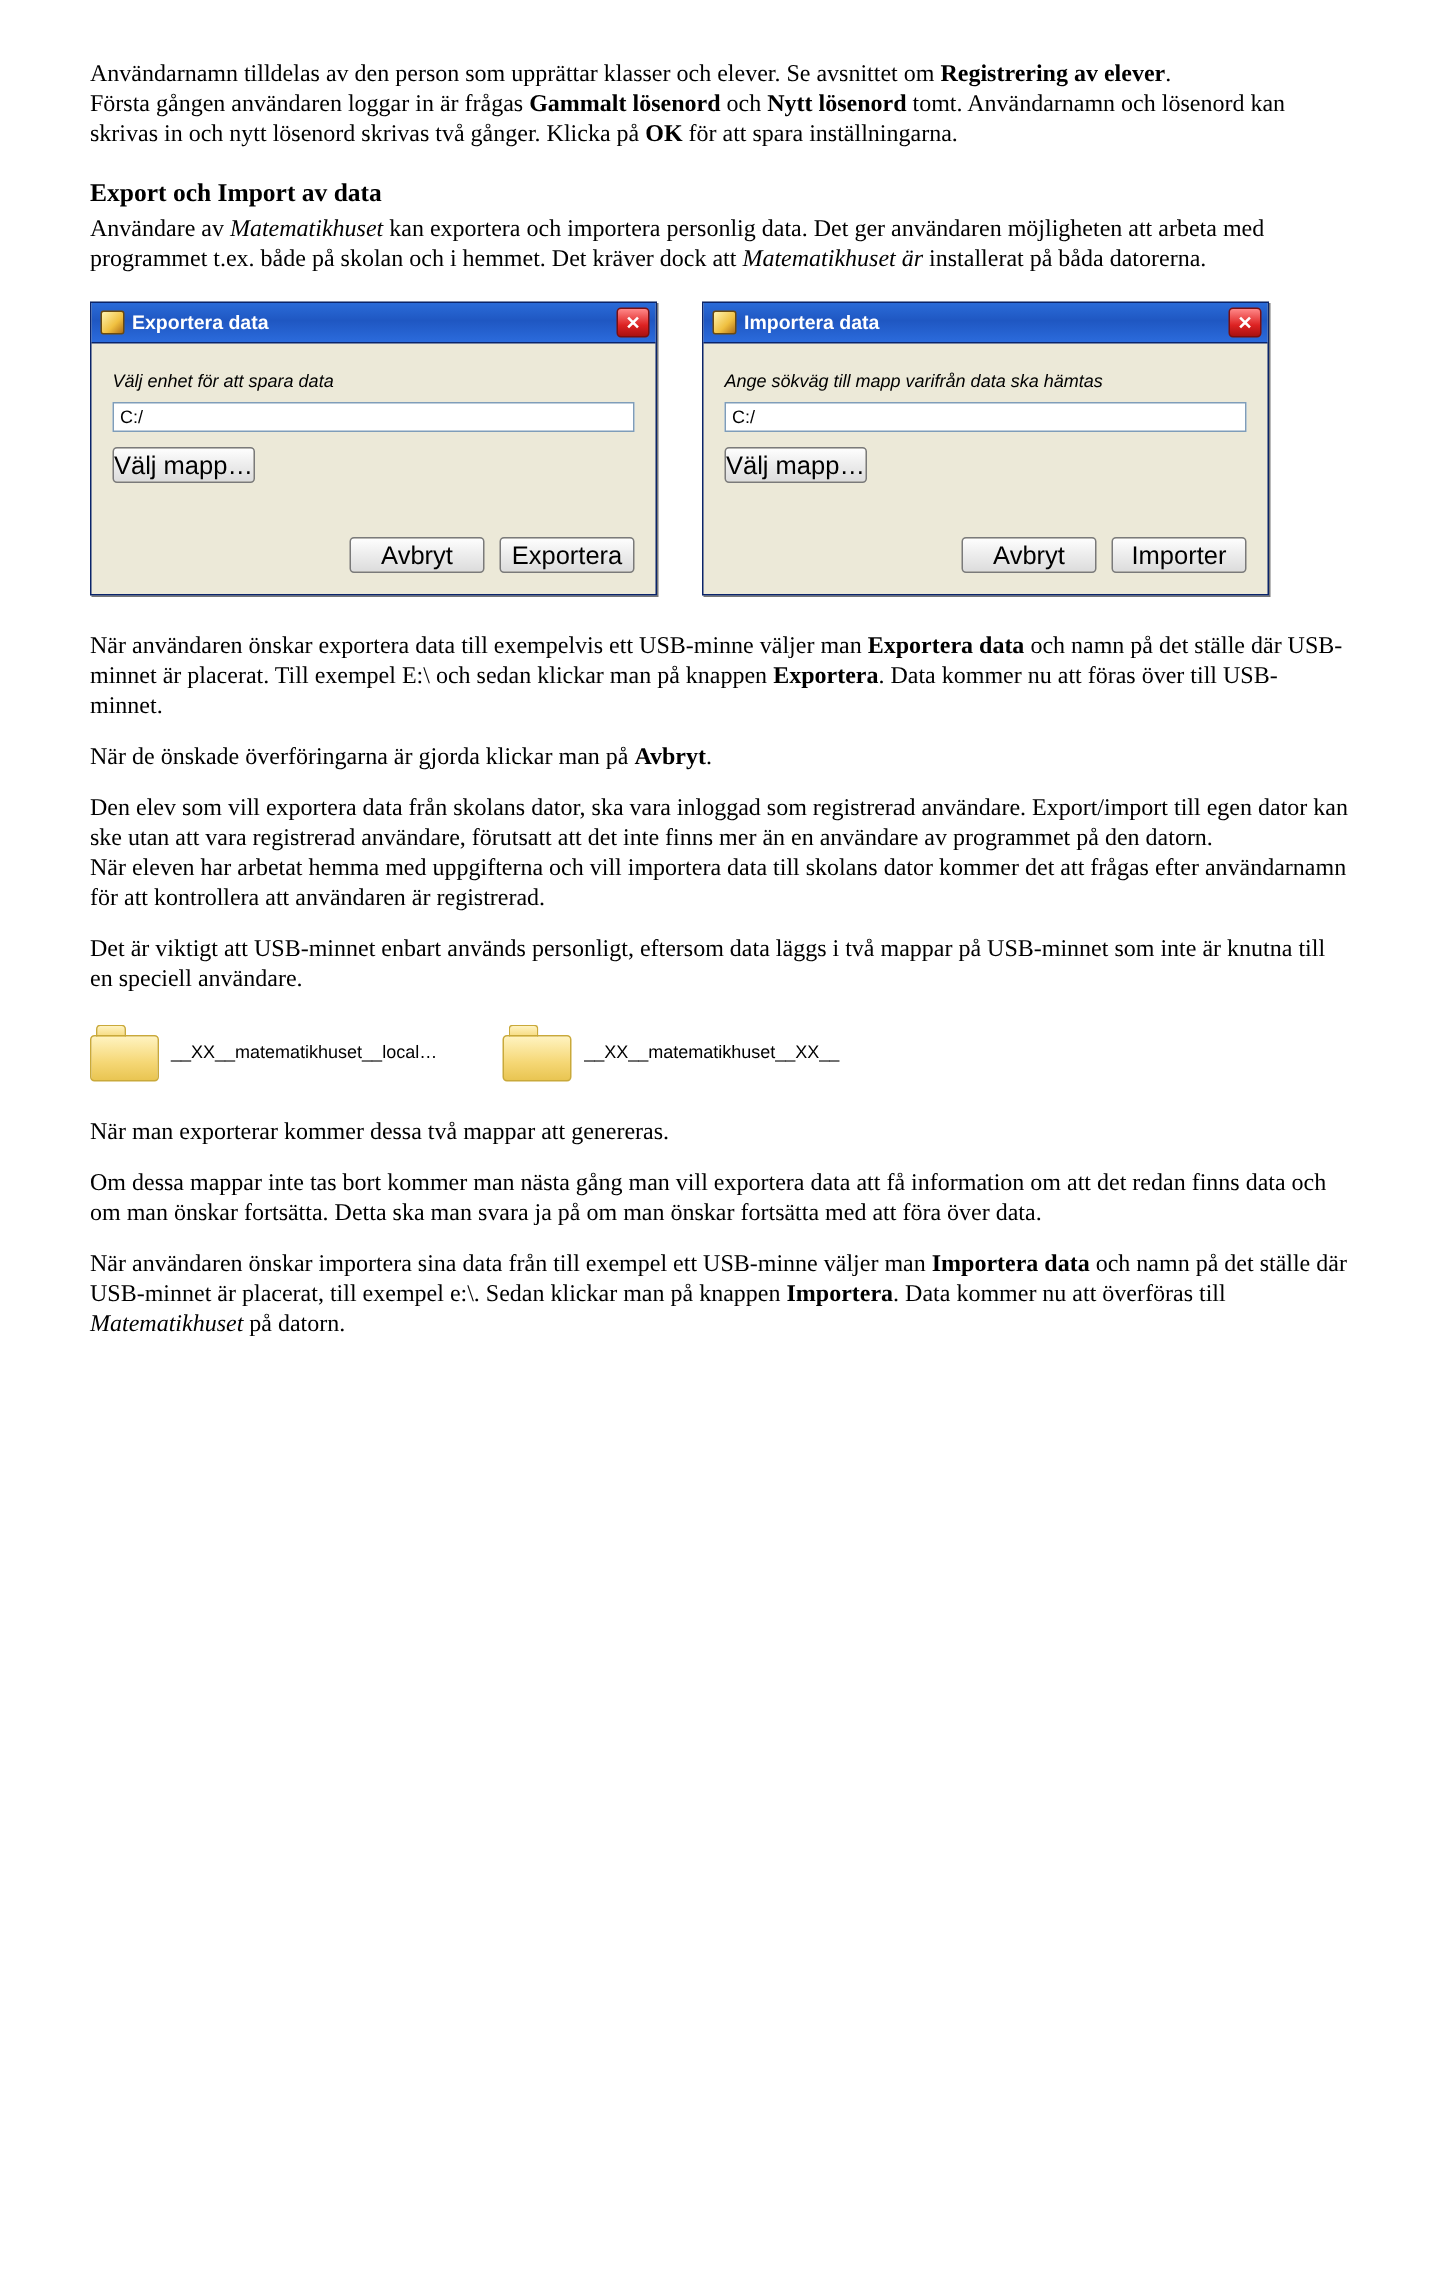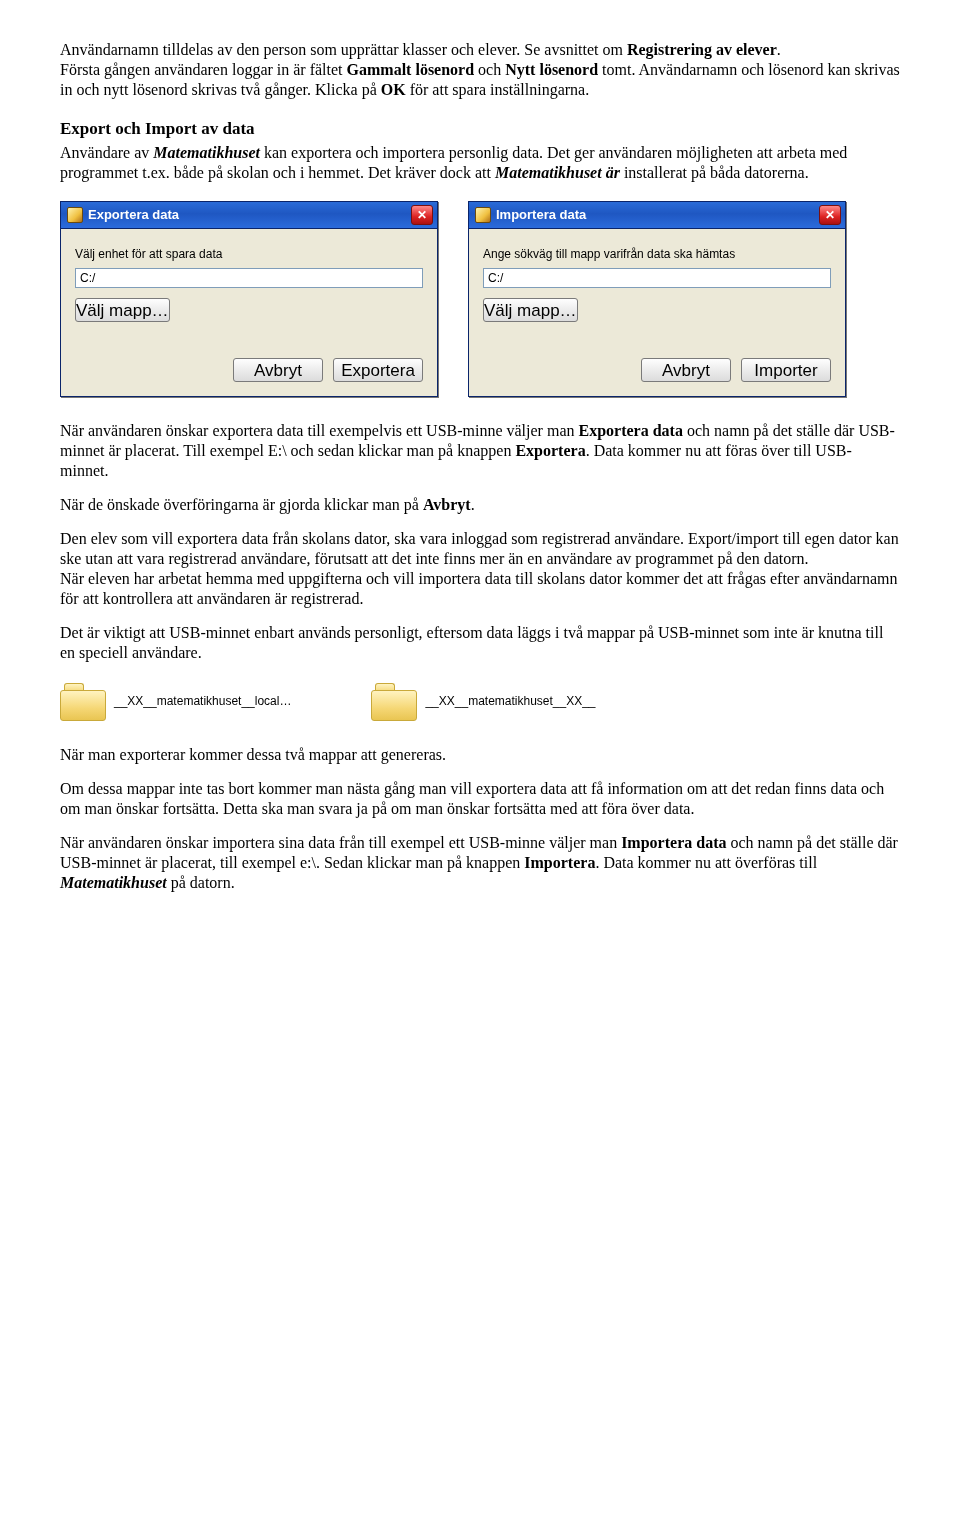--- a/index.html
+++ b/index.html
@@ -9,21 +9,21 @@
     background: #fff;
     margin: 0;
     padding: 40px 60px 40px 60px;
     width: 960px;
     box-sizing: border-box;
     line-height: 1.25;
   }
   p { margin: 0 0 14px 0; }
   h2 { font-size: 17px; font-weight: bold; margin: 18px 0 4px 0; }
   .b { font-weight: bold; }
-  .bi { font-weight: bold; font-style: italic; text-align: right; }
+  .bi { font-weight: normal; font-style: italic; text-align: right; }
 
   .dialogs-row {
     display: flex;
     gap: 30px;
     margin: 18px 0 24px 0;
   }
   .dialog {
     width: 376px;
     background: #ece9d8;
     border: 1px solid #0a246a;
@@ -60,21 +60,21 @@
     background: linear-gradient(to bottom,#f88,#d22 60%,#a11);
     border: 1px solid #7a0f0f;
     border-radius: 3px;
     display: flex; align-items: center; justify-content: center;
     color: #fff; font-weight: bold; font-size: 12px;
     line-height: 1;
   }
   .dlg-body {
     padding: 18px 14px 14px 14px;
   }
-  .dlg-label { margin-bottom: 6px; }
+  .dlg-label { margin-bottom: 6px; font-style: italic; }
   .dlg-input {
     width: 100%;
     box-sizing: border-box;
     border: 1px solid #7f9db9;
     background: #fff;
     height: 20px;
     padding: 2px 4px;
     font-size: 12px;
     font-family: Tahoma, Arial, sans-serif;
   }
@@ -95,21 +95,21 @@
   .btn-row-left { margin-top: 10px; }
   .btn-row-right {
     display: flex;
     justify-content: flex-end;
     gap: 10px;
     margin-top: 36px;
   }
 
   .folders-row {
     display: flex;
-    gap: 80px;
+    gap: 44px;
     align-items: center;
     margin: 20px 0 26px 0;
     font-family: Tahoma, Arial, sans-serif;
     font-size: 12px;
   }
   .folder-item { display: flex; align-items: center; gap: 10px; }
   .folder-icon {
     width: 44px; height: 36px; position: relative;
   }
   .folder-icon .tab {
@@ -126,21 +126,21 @@
     border-radius: 3px;
   }
   .page-wrap { position: relative; min-height: 1528px; }
 </style>
 </head>
 <body>
 <div class="page-wrap">
 
 <p>
   <span>Användarnamn tilldelas av den person som upprättar klasser och elever. Se avsnittet om </span><span class="b">Registrering av elever</span><span>.</span><br>
-  <span>Första gången användaren loggar in är fältet </span><span class="b">Gammalt lösenord</span><span> och </span><span class="b">Nytt lösenord</span><span> tomt. Användarnamn och lösenord kan skrivas in och nytt lösenord skrivas två gånger. Klicka på </span><span class="b">OK</span><span> för att spara inställningarna.</span>
+  <span>Första gången användaren loggar in är frågas </span><span class="b">Gammalt lösenord</span><span> och </span><span class="b">Nytt lösenord</span><span> tomt. Användarnamn och lösenord kan skrivas in och nytt lösenord skrivas två gånger. Klicka på </span><span class="b">OK</span><span> för att spara inställningarna.</span>
 </p>
 
 <h2>Export och Import av data</h2>
 
 <p>
   <span>Användare av </span><span class="bi">Matematikhuset</span><span> kan exportera och importera personlig data. Det ger användaren möjligheten att arbeta med programmet t.ex. både på skolan och i hemmet. Det kräver dock att </span><span class="bi">Matematikhuset är</span><span> installerat på båda datorerna.</span>
 </p>
 
 <div class="dialogs-row">
 

